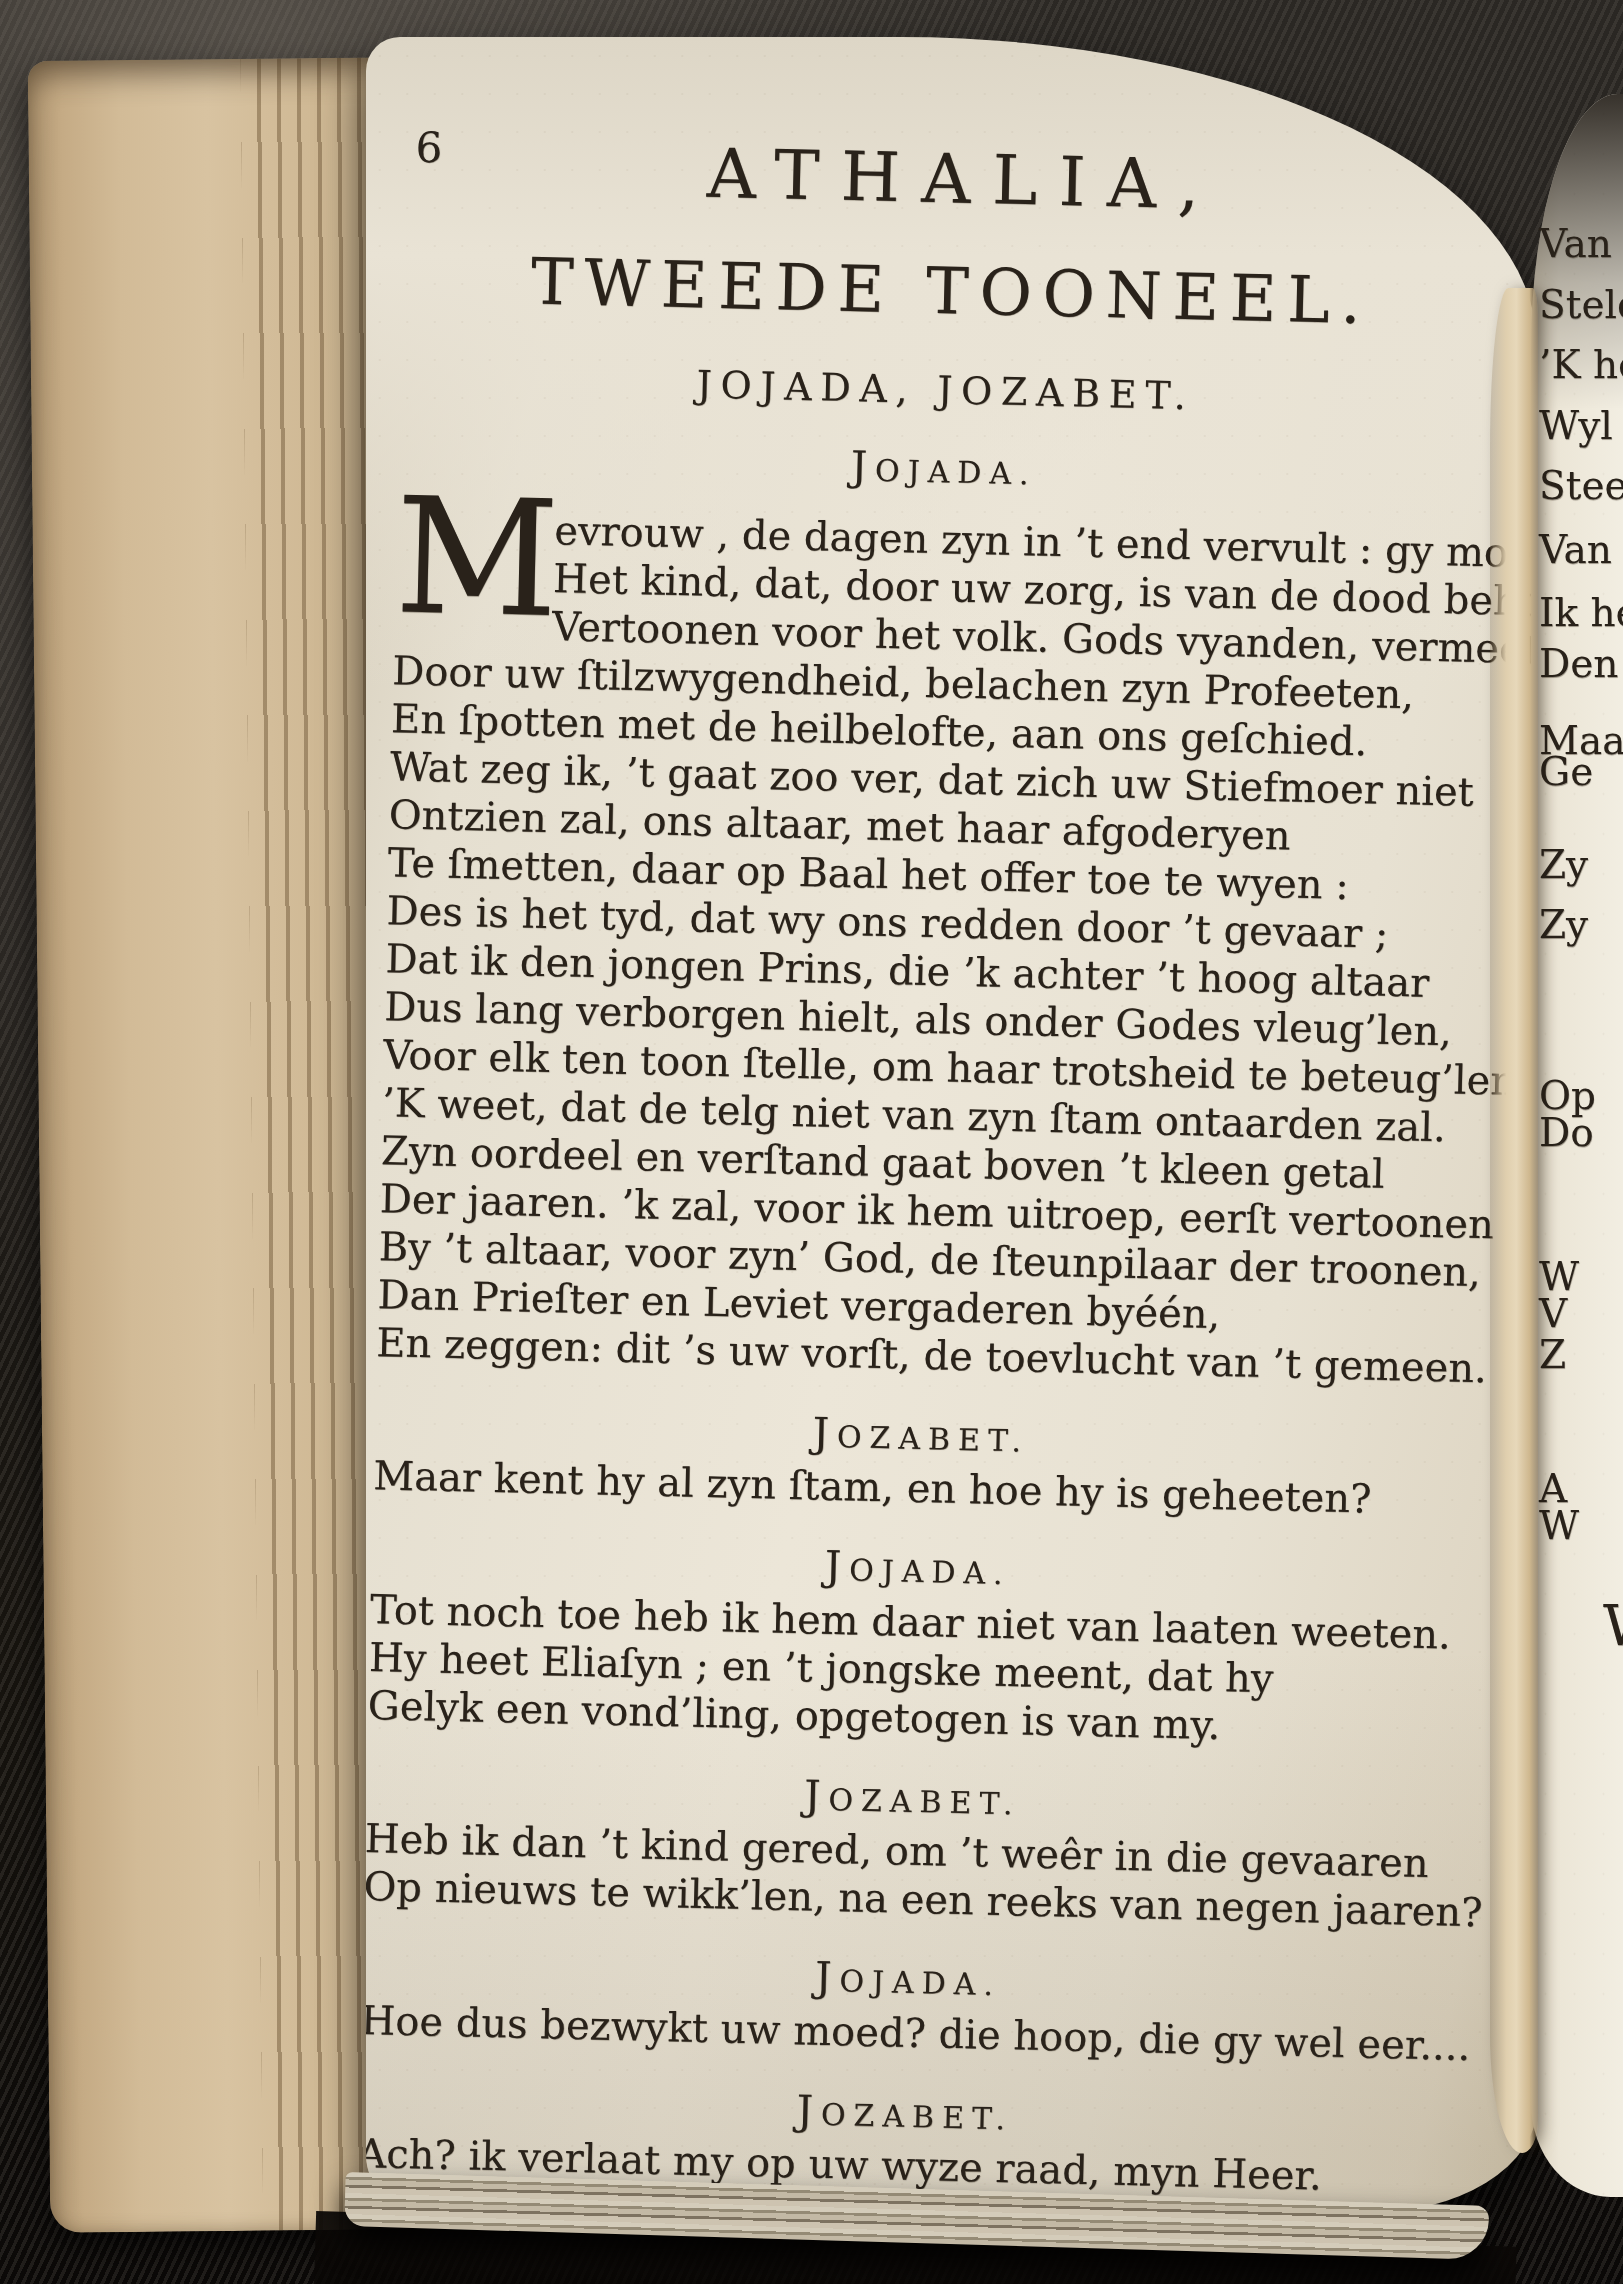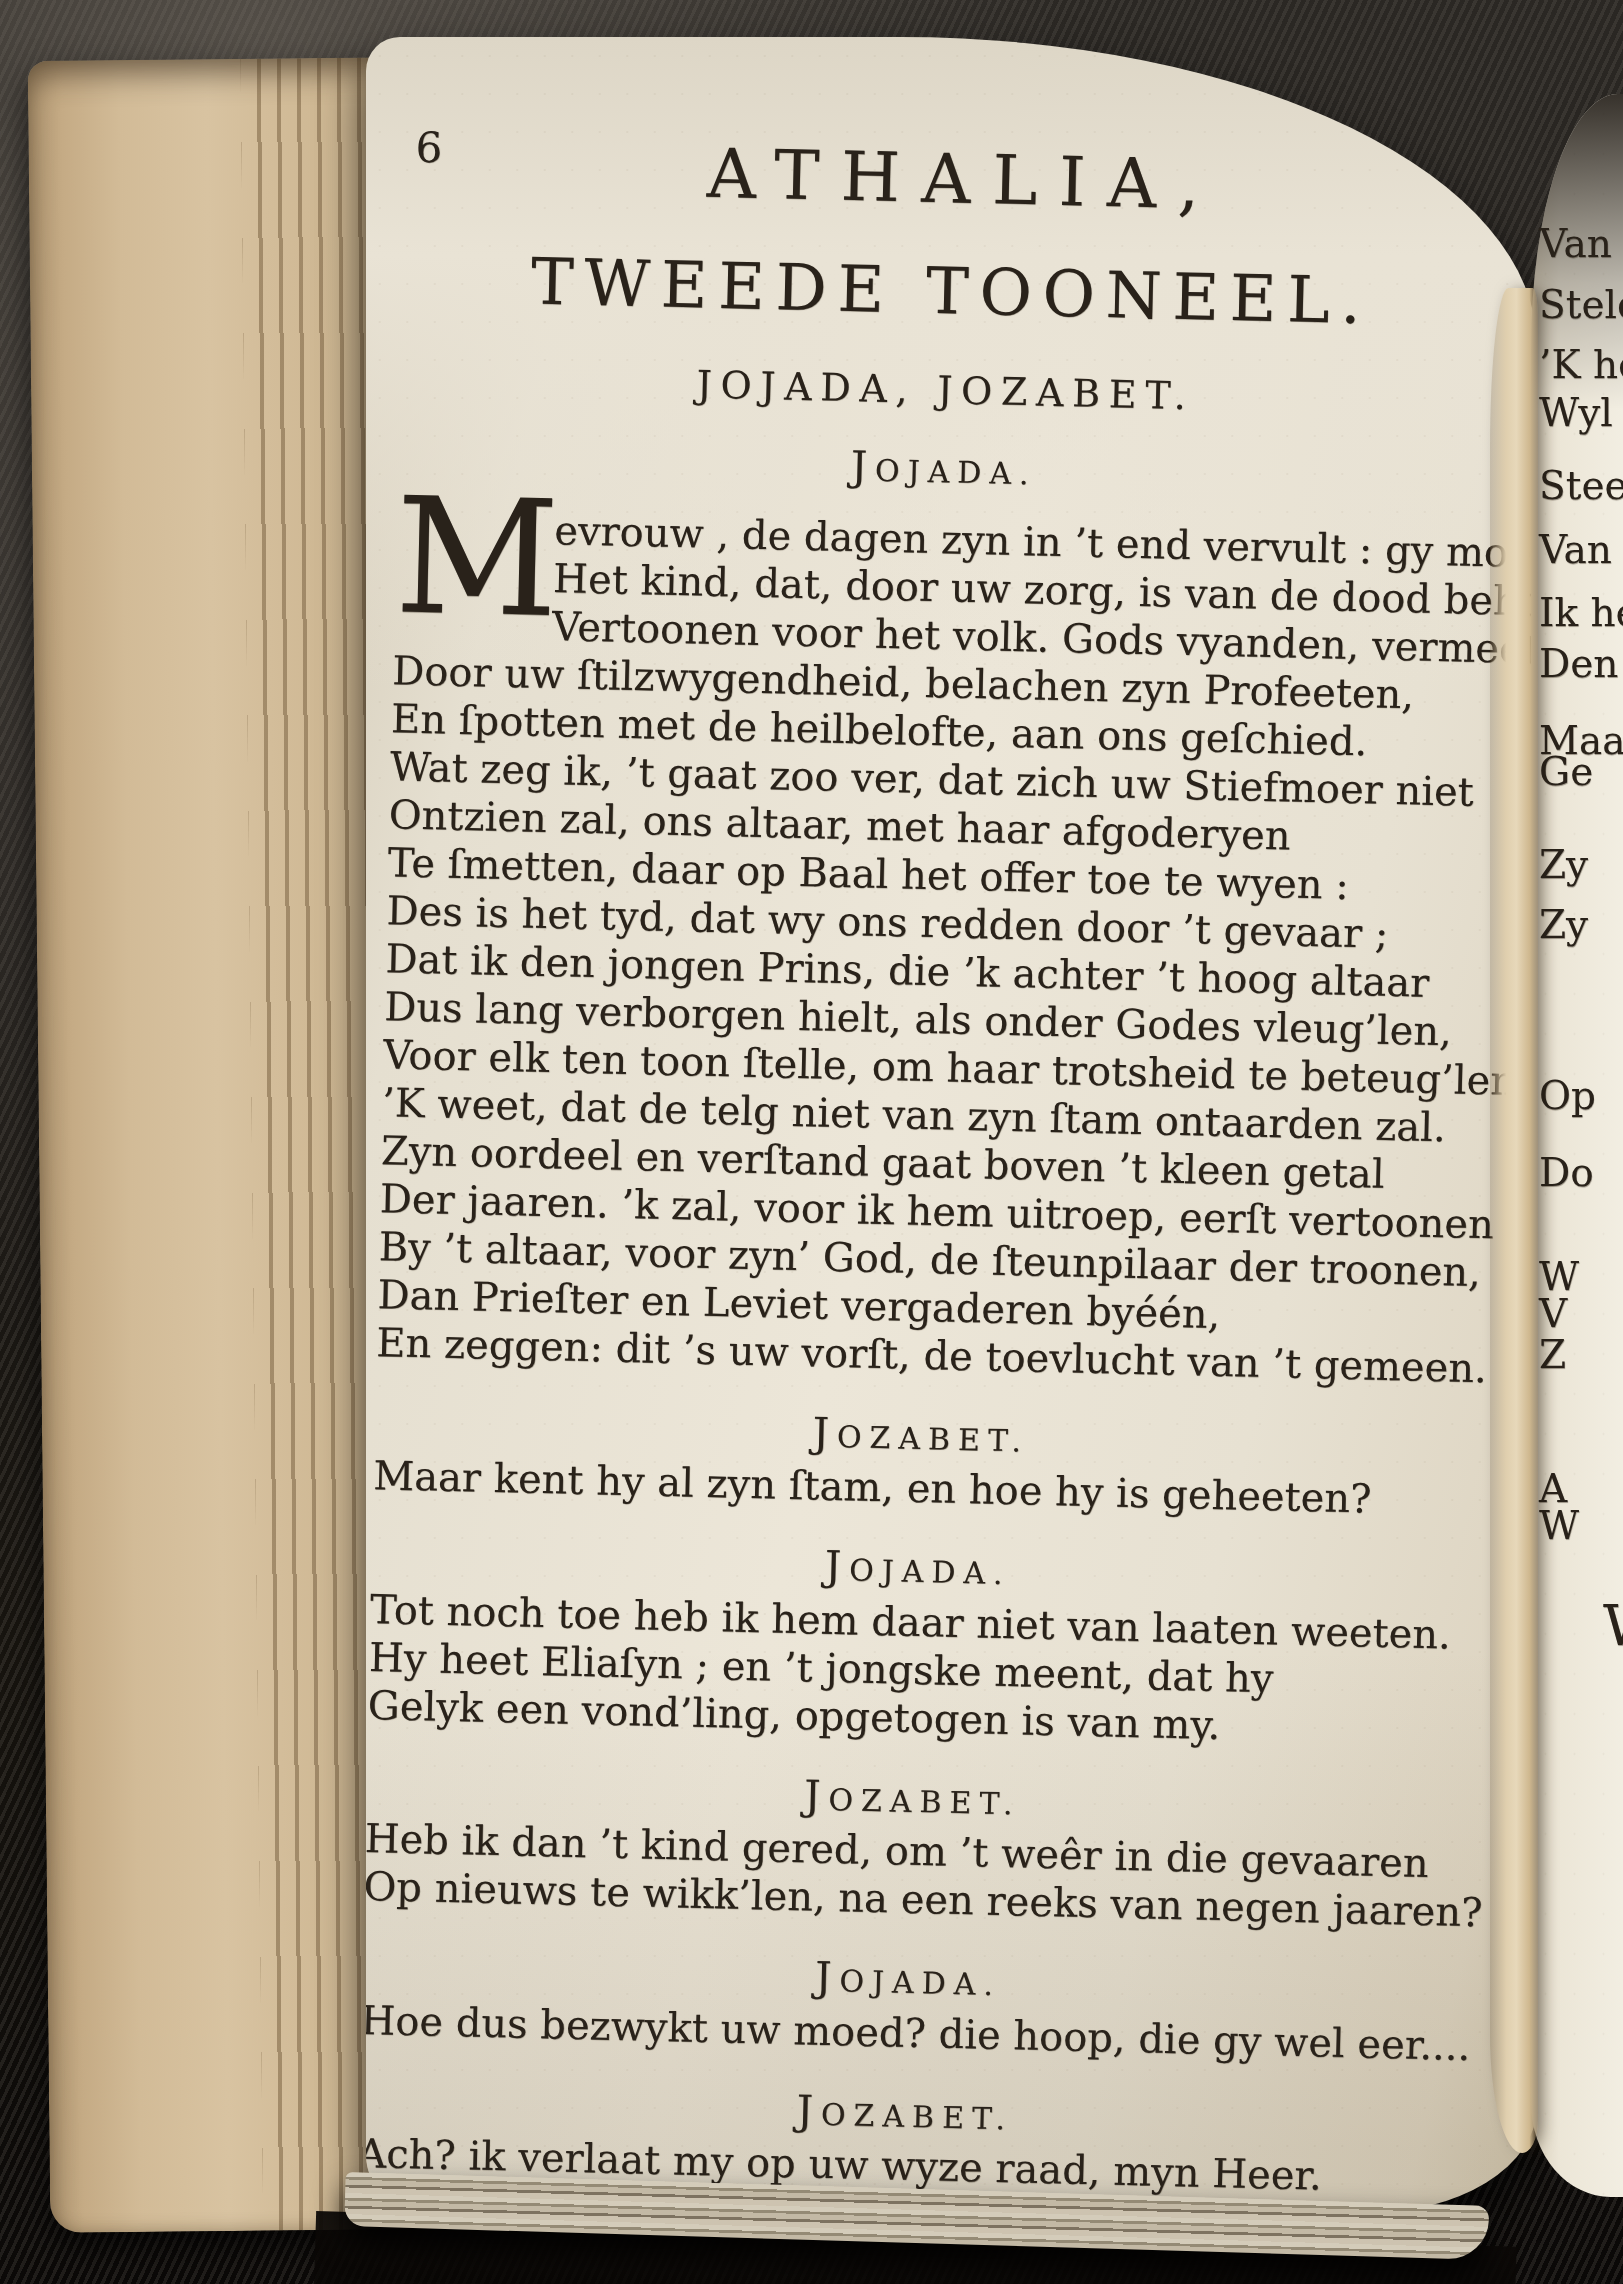--- a/index.html
+++ b/index.html
@@ -145,31 +145,31 @@
 
     </div>
   </div>
 
   <div class="fore-edge"></div>
 
   <div class="facing">
     <div class="frag" style="top:127px">Van ’</div>
     <div class="frag" style="top:188px">Steld</div>
     <div class="frag" style="top:248px">’K he</div>
-    <div class="frag" style="top:296px">Wyl</div>
+    <div class="frag" style="top:309px">Wyl</div>
     <div class="frag" style="top:369px">Steed</div>
     <div class="frag" style="top:433px">Van</div>
     <div class="frag" style="top:496px">Ik he</div>
     <div class="frag" style="top:547px">Den</div>
     <div class="frag" style="top:624px">Maa</div>
     <div class="frag" style="top:655px">Ge</div>
     <div class="frag" style="top:748px">Zy</div>
     <div class="frag" style="top:808px">Zy</div>
     <div class="frag" style="top:979px">Op</div>
-    <div class="frag" style="top:1056px">Do</div>
+    <div class="frag" style="top:1016px">Do</div>
     <div class="frag" style="top:1160px">W</div>
     <div class="frag" style="top:1197px">V</div>
     <div class="frag" style="top:1238px">Z</div>
     <div class="frag" style="top:1372px">A</div>
     <div class="frag" style="top:1409px">W</div>
     <div class="frag big" style="top:1499px;left:72px">W</div>
   </div>
 
   <div class="bottom-shadow"></div>
   <div class="bottom-edges"></div>

